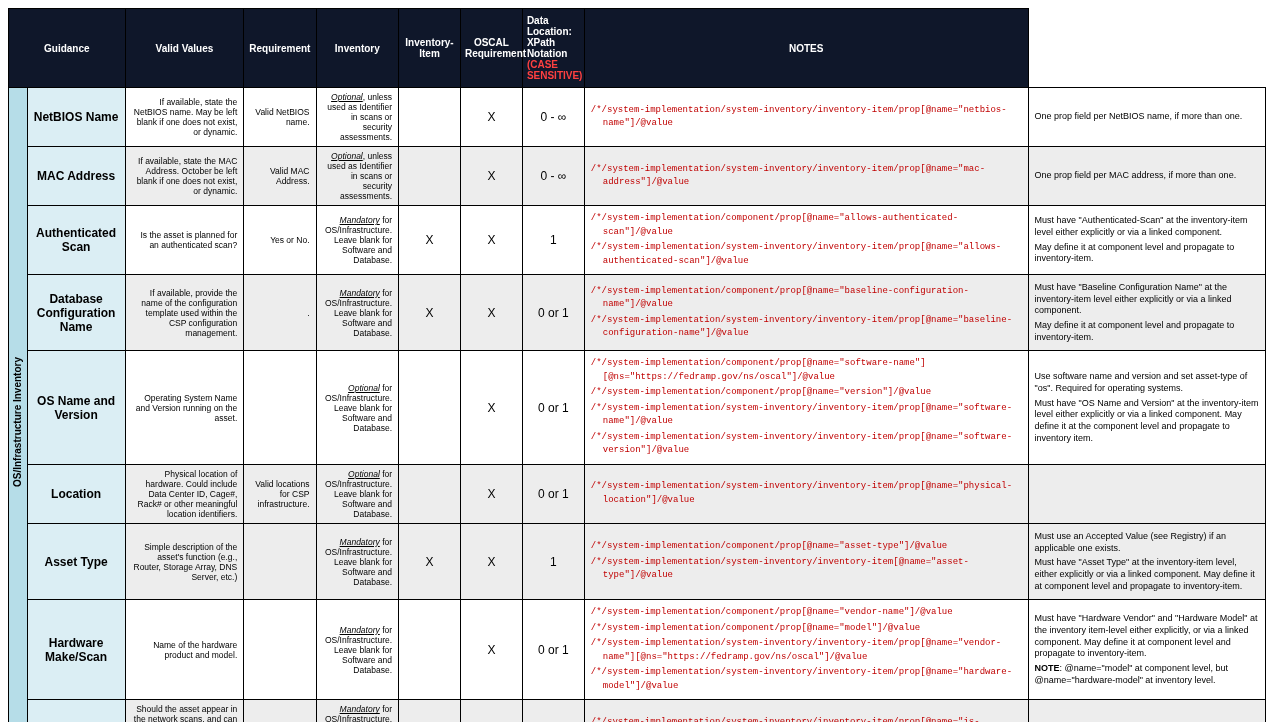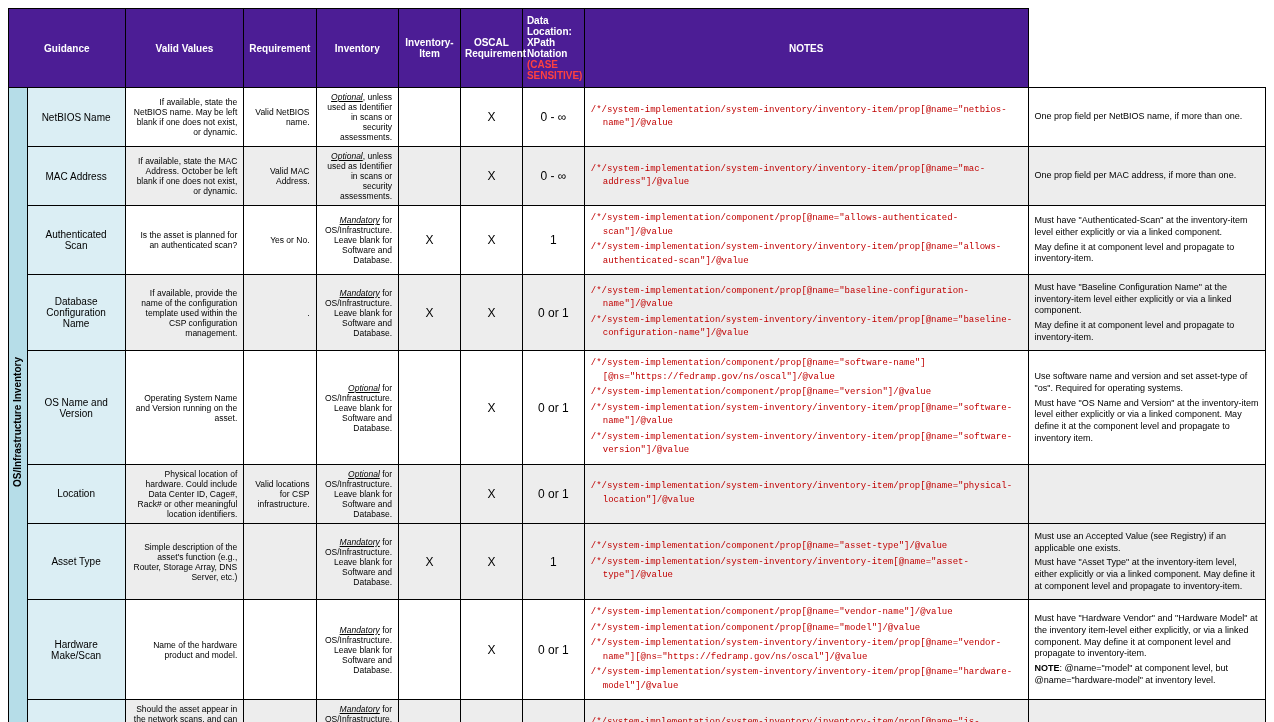--- a/index.html
+++ b/index.html
@@ -15,21 +15,21 @@
     border-collapse: collapse;
     width: 100%;
     table-layout: fixed;
   }
   th, td {
     border: 1px solid #000;
     padding: 4px 6px;
     vertical-align: middle;
   }
   thead th {
-    background: #4c1d95;
+    background: #0f172a;
     color: #fff;
     text-align: center;
     font-weight: bold;
     font-size: 10px;
     padding: 6px 4px;
   }
   .vtab {
     background: #b6dde8;
     text-align: center;
     font-weight: bold;
@@ -39,22 +39,22 @@
   }
   .vtab span {
     writing-mode: vertical-rl;
     transform: rotate(180deg);
     display: inline-block;
     white-space: nowrap;
   }
   .rowhead {
     background: #dbeef4;
     text-align: center;
-    font-weight: normal;
-    font-size: 10px;
+    font-weight: bold;
+    font-size: 12px;
     margin-left: 36px;
   }
   .guidance, .valid, .req { text-align: right; font-size: 8.5px; }
   .comp, .inv, .card { text-align: center; font-size: 12px; }
   .xpath {
     font-family: Liberation Mono, monospace;
     color: #c00000;
     font-size: 9px;
     line-height: 1.5;
   }

